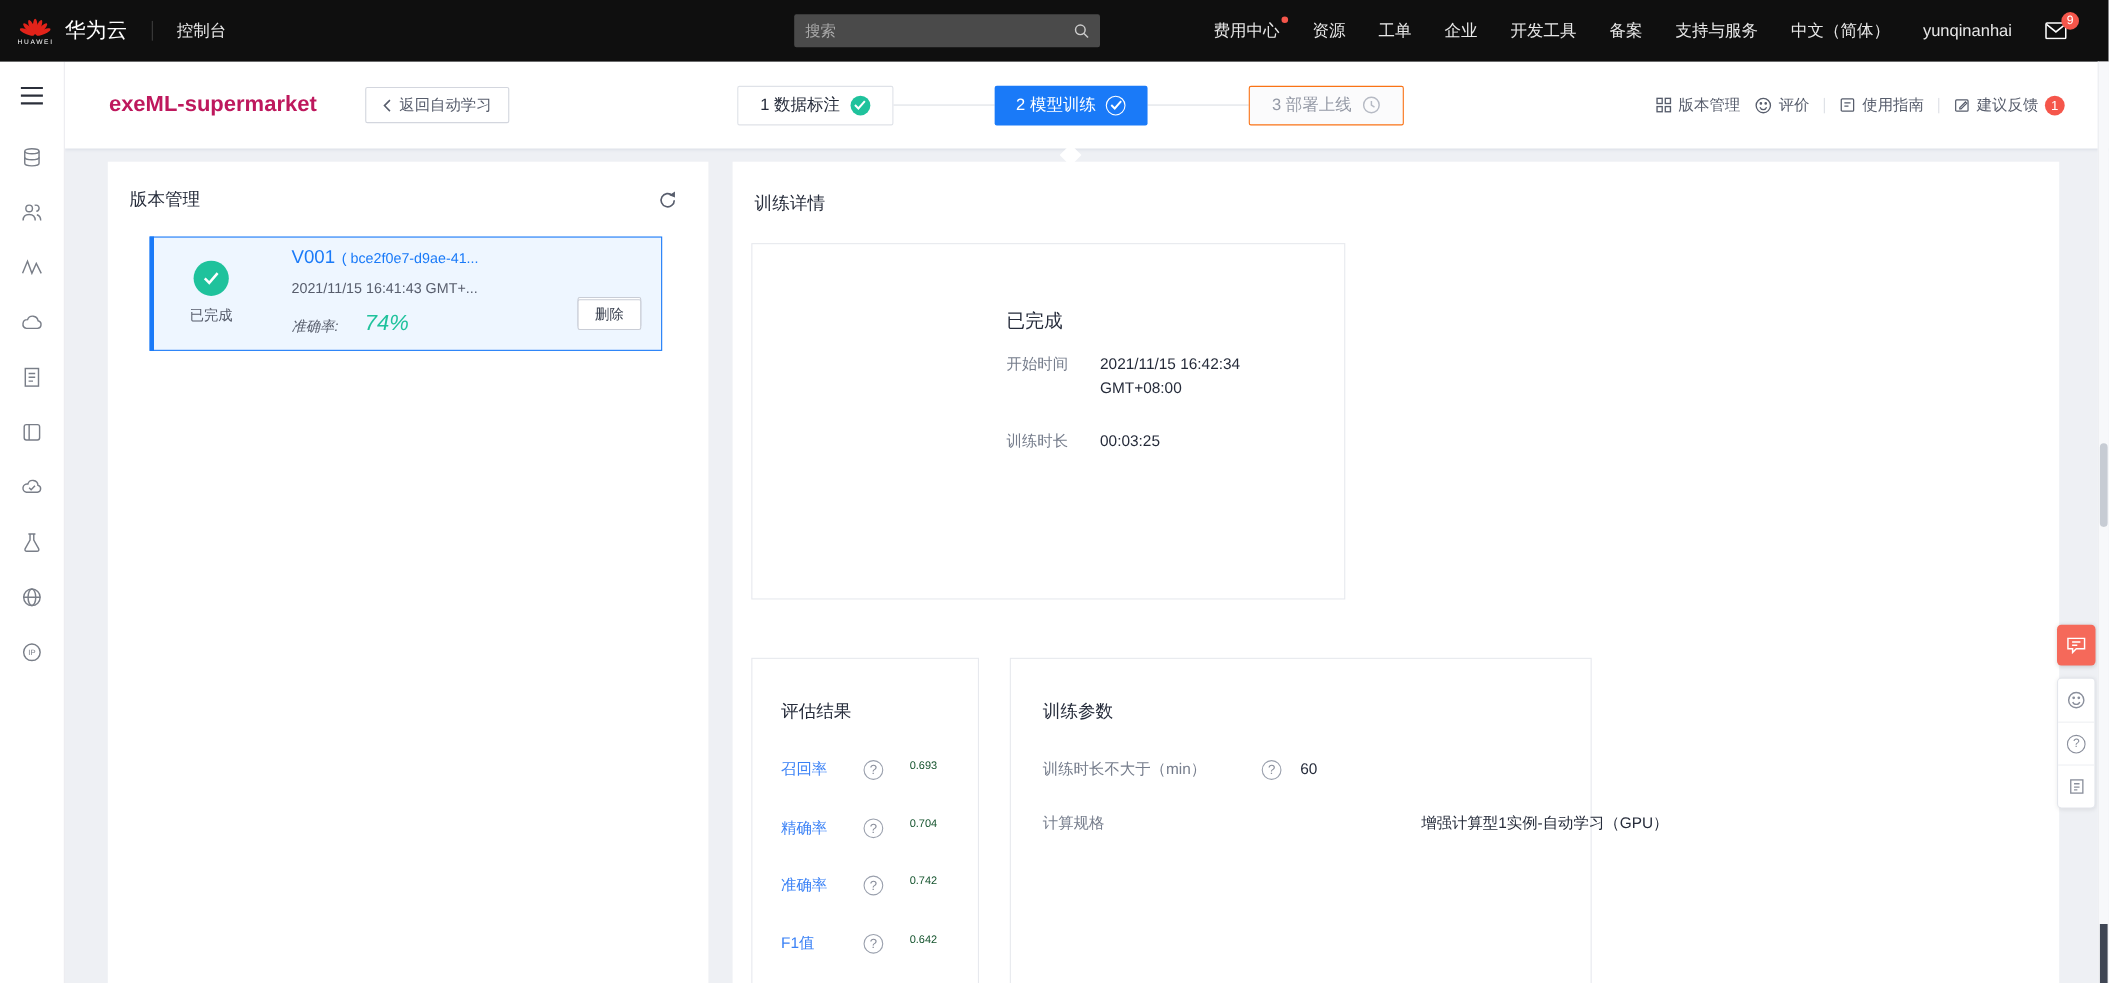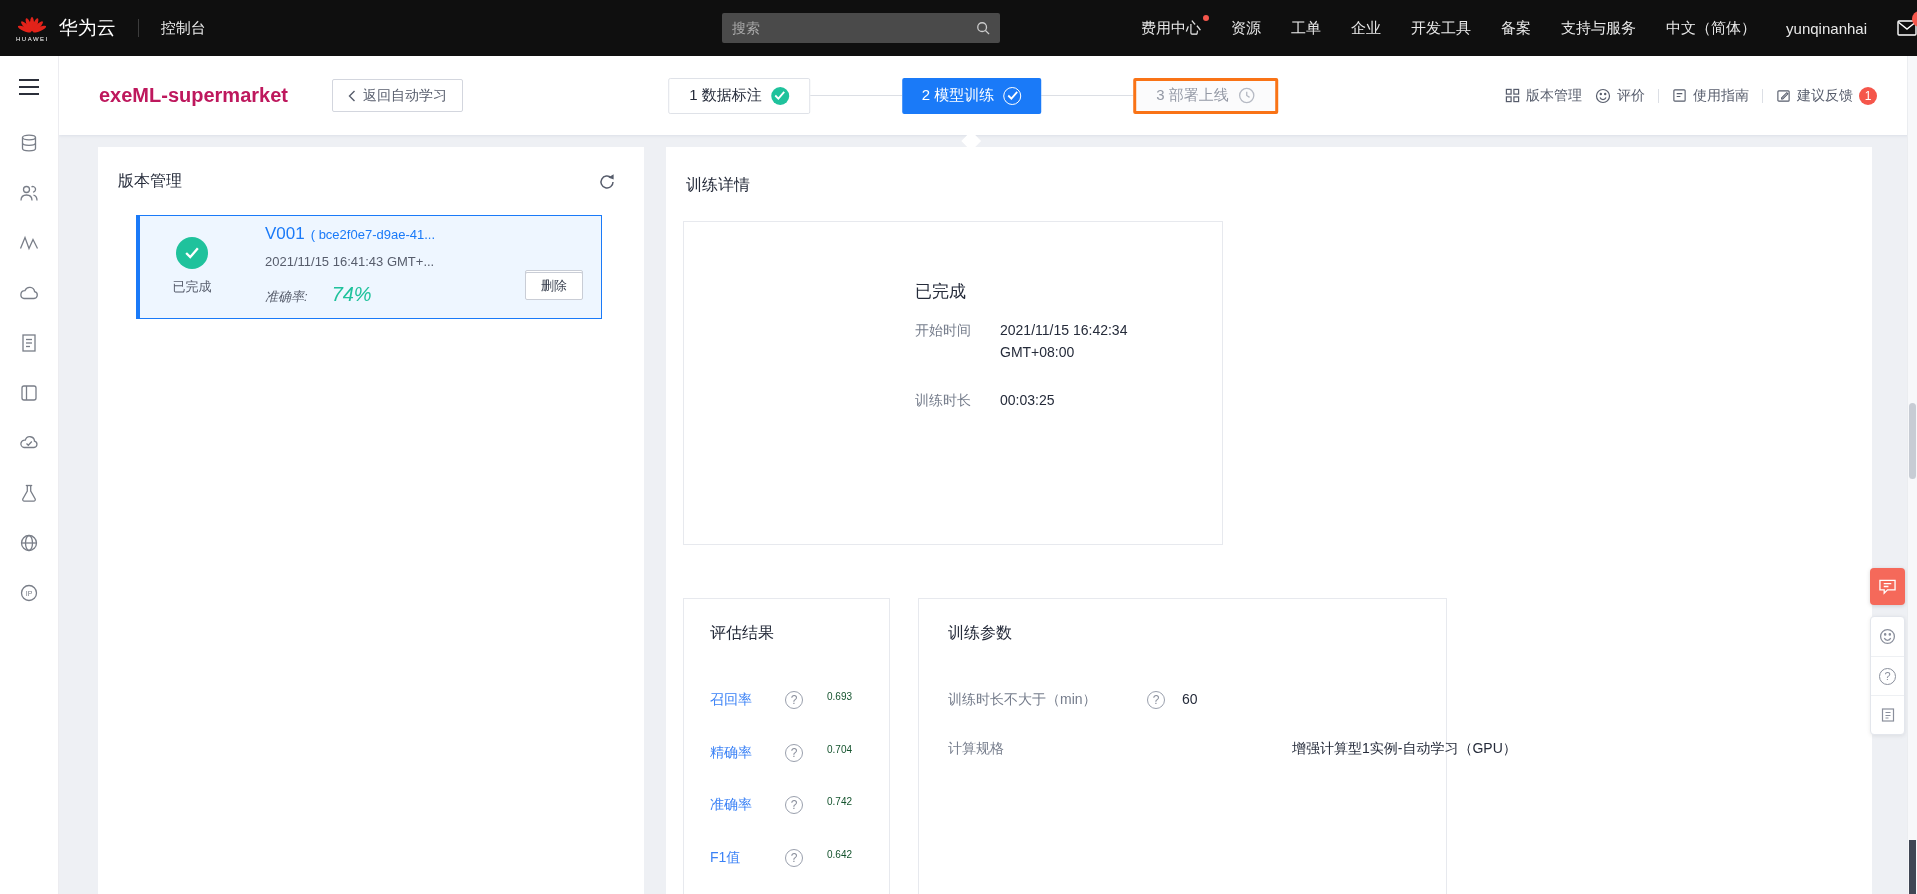--- a/index.html
+++ b/index.html
@@ -19,41 +19,41 @@
   .brand { display: flex; flex-direction: column; align-items: center; margin-left: 16px; cursor: pointer; }
   .logo-text { color: #fff; font-size: 6px; letter-spacing: 1.5px; margin-top: 1px; }
   .brand-name { color: #fff; font-size: 19px; font-weight: normal; margin-left: 10px; cursor: pointer; white-space: nowrap; }
   .nav-sep { width: 1px; height: 18px; background: #3c3c3c; margin: 0 22px; }
   .nav-item { font-size: 15px; color: #e8e8e8; cursor: pointer; position: relative; white-space: nowrap; }
   .nav-dot { position: absolute; top: -4px; right: -8px; width: 6px; height: 6px; border-radius: 50%; background: #f5564b; }
   .search { position: absolute; left: 722px; top: 13px; width: 278px; height: 30px; background: #4a4a4a; border-radius: 2px; display: flex; align-items: center; padding: 0 10px; }
   .search input { flex: 1; background: transparent; border: 0; outline: none; color: #ddd; font-size: 14px; min-width: 0; }
   .search input::placeholder { color: #a9a9a9; }
   .search-icon { display: flex; cursor: pointer; }
-  .nav-right { margin-left: auto; display: flex; align-items: center; gap: 30px; }
+  .nav-right { margin-left: auto; display: flex; align-items: center; gap: 30px; padding-right: 38px; }
   .mail { position: relative; display: flex; cursor: pointer; }
   .mail-badge { position: absolute; top: -9px; right: -11px; min-width: 16px; height: 16px; border-radius: 8px;
     background: #f5564b; color: #fff; font-size: 11px; display: flex; align-items: center; justify-content: center; padding: 0 4px; }
   
   .sidebar { position: absolute; top: 56px; left: 0; width: 59px; bottom: 0; background: #fff; border-right: 1px solid #ececf0; z-index: 30; }
   .burger { margin: 22px auto 0; width: 22px; height: 18px; cursor: pointer; display: block; }
   .side-list { position: absolute; top: 62px; left: 0; right: 0; list-style: none; }
   .side-list li { height: 50px; display: flex; align-items: center; justify-content: center; cursor: pointer; }
   
   .page-header { position: absolute; left: 59px; top: 56px; right: 0; height: 79px; background: #fff;
     display: flex; align-items: center; padding: 0 40px; box-shadow: 0 1px 3px rgba(15,35,95,.08); z-index: 20; }
   .page-title { font-size: 20px; font-weight: bold; color: #be185d; white-space: nowrap; }
   .back-btn { margin-left: 44px; height: 33px; border: 1px solid #d3d6de; border-radius: 2px; background: #fff;
     color: #575d6c; font-size: 14px; display: flex; align-items: center; gap: 7px; padding: 0 15px; cursor: pointer; white-space: nowrap; }
   .steps { position: absolute; left: calc(50% - 15px); top: 50%; transform: translate(-50%,-50%); display: flex; align-items: center; }
   .step { height: 36px; display: flex; align-items: center; gap: 9px; padding: 0 20px; border-radius: 2px;
     font-size: 15px; cursor: pointer; position: relative; white-space: nowrap; }
   .step.done { background: #fff; border: 1px solid #dfe2e8; color: #252b3a; }
   .step.active { background: #1a7af8; color: #fff; }
-  .step.pending { background: #fbfbfc; border: 3px solid #f97316; color: #9499a5; }
+  .step.pending { background: #fbfbfc; border: 1px solid #f97316; color: #9499a5; }
   .step-line { width: 92px; height: 1px; background: #dcdfe5; }
   .badge-check { width: 18px; height: 18px; border-radius: 50%; background: #1fc29c; display: flex; align-items: center; justify-content: center; flex: none; }
   .badge-check.inverse { background: transparent; border: 1.5px solid #fff; }
   .clockwrap { display: flex; flex: none; }
   .caret { position: absolute; left: 50%; bottom: -34px; width: 14px; height: 14px; margin-left: -7px; background: #fff; transform: rotate(45deg); }
   .header-actions { position: absolute; right: 40px; top: 50%; transform: translateY(-50%); display: flex; align-items: center; gap: 13px; color: #575d6c; font-size: 14px; }
   .action { display: flex; align-items: center; gap: 6px; cursor: pointer; white-space: nowrap; }
   .v-sep { width: 1px; height: 14px; background: #dcdfe5; }
   .fb-badge { width: 18px; height: 18px; border-radius: 50%; background: #f5564b; color: #fff; font-size: 12px; display: flex; align-items: center; justify-content: center; }
   
@@ -77,21 +77,21 @@
   .vc-btn { position: absolute; left: 388px; width: 58px; height: 28px; background: #fff; border: 1px solid #c9cdd6; border-radius: 2px; font-size: 13px; color: #39404f; cursor: pointer; font-family: inherit; }
   .vc-btn.deploy { top: 11px; margin-top: 43px; }
   .vc-btn.del { top: 56px; }
   .tp-title { position: absolute; left: 20px; top: 28px; }
   .detail-box { position: absolute; left: 17px; top: 74px; width: 540px; height: 324px; border: 1px solid #e7e9ee; }
   .db-status { position: absolute; left: 231px; top: 58px; font-size: 17px; color: #252b3a; }
   .db-label { position: absolute; font-size: 14px; color: #767d8c; }
   .db-value { position: absolute; font-size: 14px; color: #252b3a; line-height: 22px; }
   .eval-box { position: absolute; left: 17px; top: 451px; width: 207px; height: 420px; border: 1px solid #e7e9ee; }
   .params-box { position: absolute; left: 252px; top: 451px; width: 529px; height: 420px; border: 1px solid #e7e9ee; }
-  .box-title { position: absolute; left: 26px; top: 24px; font-size: 16px; font-weight: 500; color: #252b3a; }
+  .box-title { position: absolute; left: 26px; top: 38px; font-size: 16px; font-weight: 500; color: #252b3a; }
   .metric-row, .p-row { position: absolute; left: 0; right: 0; height: 20px; }
   .m-label { position: absolute; left: 26px; font-size: 14px; color: #3b82f6; white-space: nowrap; }
   .m-help { position: absolute; left: 101px; top: 0; width: 18px; height: 18px; border: 1px solid #9aa0ad; border-radius: 50%;
     color: #8a8f9c; font-size: 12px; display: flex; align-items: center; justify-content: center; cursor: pointer; }
   .m-value { position: absolute; left: 143px; font-size: 10px; color: #14532d; white-space: nowrap; }
   .p-label { position: absolute; font-size: 14px; color: #767d8c; white-space: nowrap; }
   .p-value { position: absolute; font-size: 14px; color: #252b3a; white-space: nowrap; }
   
   .float-red { position: absolute; right: 12px; top: 568px; width: 35px; height: 37px; border-radius: 4px; background: #f5695a;
     display: flex; align-items: center; justify-content: center; cursor: pointer; z-index: 35; box-shadow: 0 1px 4px rgba(0,0,0,.15); }

